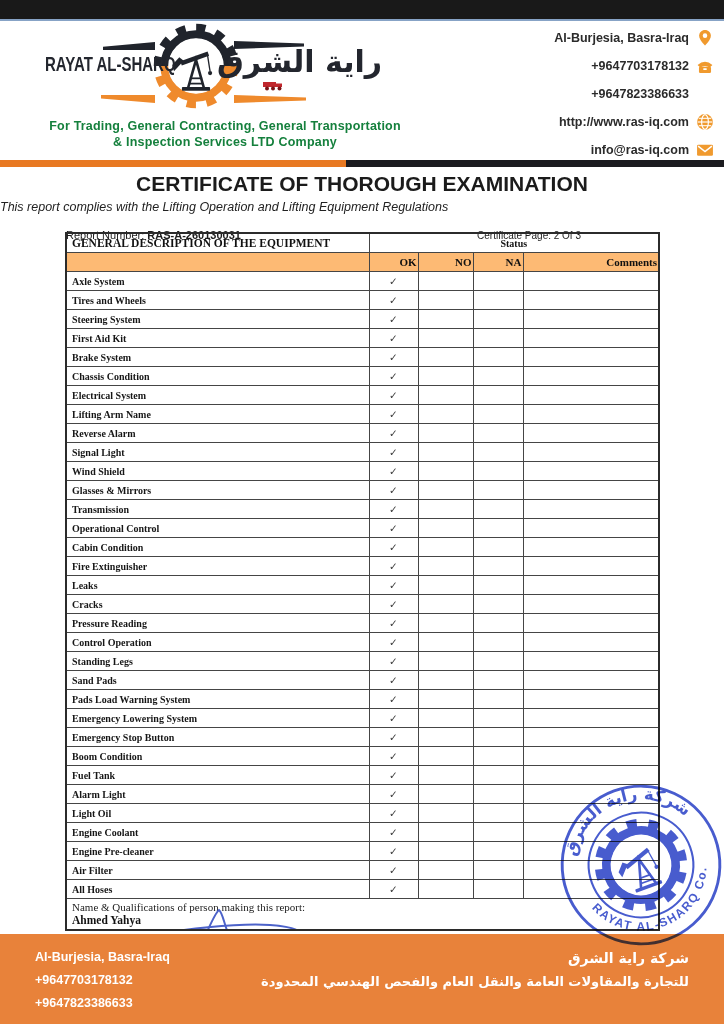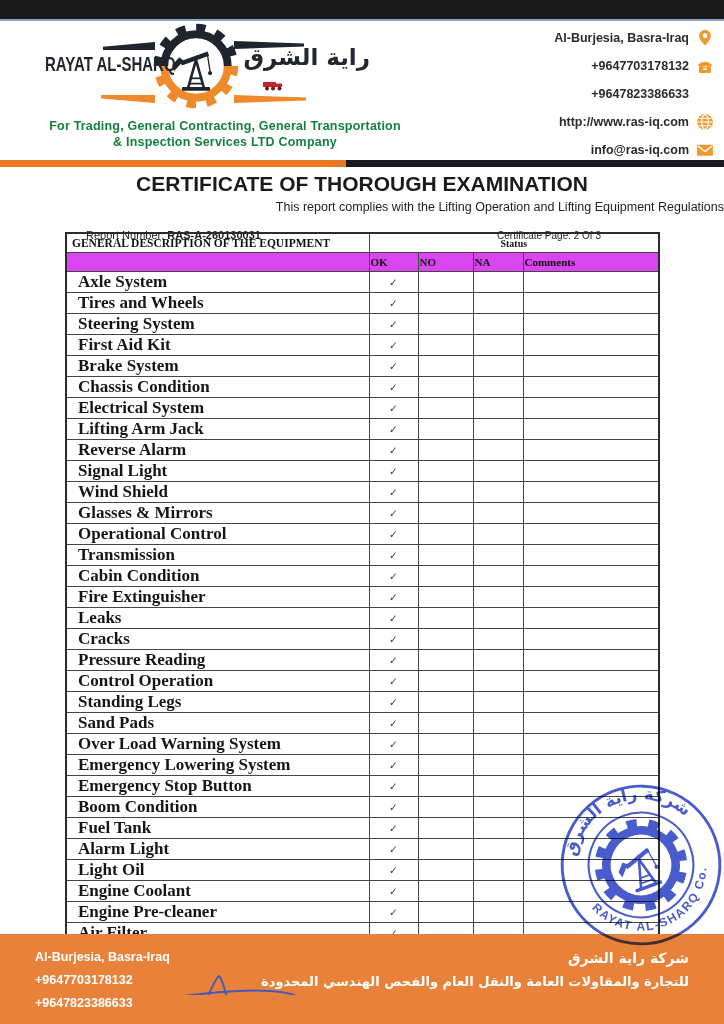--- a/index.html
+++ b/index.html
@@ -28,59 +28,59 @@
   .wedge.br { left:204px; top:75px; width:72px; height:8px; background:#ef8a2c;
               clip-path:polygon(0 0,100% 30%,100% 70%,0 100%); }
   .gear-svg { position:absolute; left:122px; top:2px; width:88px; height:88px; }
   .truck-svg { position:absolute; left:232px; top:60px; width:24px; height:12px; }
   .logo-en {
     position:absolute; left:15px; top:33px;
     font-size:20px; font-weight:bold; color:#23262e; white-space:nowrap;
     transform:scaleX(.75); transform-origin:left center; letter-spacing:0;
   }
   .logo-ar {
-    position:absolute; left:200px; top:24px; width:140px;
-    font-size:23px; font-weight:bold; color:#23262e; direction:rtl; white-space:nowrap;
+    position:absolute; left:212px; top:24px; width:140px;
+    font-size:30px; font-weight:bold; color:#23262e; direction:rtl; white-space:nowrap;
     font-family:"DejaVu Sans", sans-serif;
   }
   .tagline { position:absolute; left:0; width:390px; text-align:center;
              font-size:12.5px; font-weight:bold; color:#15803d; letter-spacing:.2px; }
   .tagline.l1 { top:99px; }
   .tagline.l2 { top:115px; }
   
   .contact-block { position:absolute; right:10px; top:24px; width:270px; }
   .contact-row { display:flex; justify-content:flex-end; align-items:center;
                  height:28px; gap:7px; font-size:12.5px; font-weight:600; color:#2b2b2b; }
   .contact-row .icon-slot { width:18px; height:18px; flex:0 0 18px; }
   
   .divider { position:absolute; left:0; top:160px; width:724px; height:7px; display:flex; }
   .divider .orange-part { width:346px; background:#e87922; }
   .divider .dark-part { flex:1; background:#1b1b1f; }
   
   .title { position:absolute; left:0; top:172px; width:724px; text-align:center;
            font-size:21px; font-weight:bold; color:#1b1b1b; }
-  .subtitle { position:absolute; left:0; top:200px; width:724px; text-align:right;
-              font-size:12.5px; color:#222; }
+  .subtitle { position:absolute; left:0; top:200px; width:724px; text-align:left;
+              font-size:12.5px; color:#222;font-style:italic; }
   .report-line { position:absolute; left:66px; top:229px; width:515px;
-                 display:flex; justify-content:space-between; align-items:flex-end;margin-left:20px; }
+                 display:flex; justify-content:space-between; align-items:flex-end; }
   .report-left { font-size:11px; color:#1c1c1c; }
   .report-left b { font-weight:bold; }
   .report-right { font-size:10px; color:#1c1c1c; }
   
   table.equip {
     position:absolute; left:65px; top:232px; width:593px;
     border-collapse:collapse; table-layout:fixed;
     border:2px solid #2b2b2b;
     font-family:Liberation Serif, serif;
   }
   table.equip th, table.equip td { border:1px solid #454545; overflow:hidden; }
   .hdr-desc { text-align:left; padding:0 5px; font-size:11.5px; height:16px; color:#111; }
   .hdr-status { text-align:center; font-size:10px; height:16px; color:#111; }
-  tr.orange-row th { background:#d946ef; height:16px; font-size:11px; text-align:left; color:#111; }
-  td.label-cell { font-weight:bold; font-size:17px; padding:0 11px; height:16px;
+  tr.orange-row th { background:#fdba74; height:16px; font-size:11px; text-align:right; color:#111; }
+  td.label-cell { font-weight:bold; font-size:10px; padding:0 5px; height:16px;
                   white-space:nowrap; color:#161616; }
   td.mark-cell { text-align:center; font-size:10.5px; color:#3c3c3c; height:16px; }
   td.maker-cell { height:30px; vertical-align:top; padding:0; }
   .maker-wrap { position:relative; width:100%; height:100%; padding:2px 5px; box-sizing:border-box; }
   .maker-label { font-size:11px; color:#1c1c1c; }
   .maker-name { font-size:11.5px; font-weight:bold; color:#111; margin-top:1px; }
   .signature-svg { position:absolute; left:78px; top:2px; width:170px; height:48px;
                    overflow:visible; z-index:3; }
   
   .stamp { position:absolute; left:558px; top:782px; width:166px; height:166px;
@@ -286,21 +286,21 @@
     <td class="mark-cell"></td>
   </tr>
         <tr>
     <td class="label-cell">Electrical System</td>
     <td class="mark-cell">✓</td>
     <td class="mark-cell"></td>
     <td class="mark-cell"></td>
     <td class="mark-cell"></td>
   </tr>
         <tr>
-    <td class="label-cell">Lifting Arm Jack</td>
+    <td class="label-cell">Lifting Arm Name</td>
     <td class="mark-cell">✓</td>
     <td class="mark-cell"></td>
     <td class="mark-cell"></td>
     <td class="mark-cell"></td>
   </tr>
         <tr>
     <td class="label-cell">Reverse Alarm</td>
     <td class="mark-cell">✓</td>
     <td class="mark-cell"></td>
     <td class="mark-cell"></td>
@@ -321,34 +321,34 @@
     <td class="mark-cell"></td>
   </tr>
         <tr>
     <td class="label-cell">Glasses &amp; Mirrors</td>
     <td class="mark-cell">✓</td>
     <td class="mark-cell"></td>
     <td class="mark-cell"></td>
     <td class="mark-cell"></td>
   </tr>
         <tr>
+    <td class="label-cell">Transmission</td>
+    <td class="mark-cell">✓</td>
+    <td class="mark-cell"></td>
+    <td class="mark-cell"></td>
+    <td class="mark-cell"></td>
+  </tr>
+        <tr>
     <td class="label-cell">Operational Control</td>
     <td class="mark-cell">✓</td>
     <td class="mark-cell"></td>
     <td class="mark-cell"></td>
     <td class="mark-cell"></td>
   </tr>
         <tr>
-    <td class="label-cell">Transmission</td>
-    <td class="mark-cell">✓</td>
-    <td class="mark-cell"></td>
-    <td class="mark-cell"></td>
-    <td class="mark-cell"></td>
-  </tr>
-        <tr>
     <td class="label-cell">Cabin Condition</td>
     <td class="mark-cell">✓</td>
     <td class="mark-cell"></td>
     <td class="mark-cell"></td>
     <td class="mark-cell"></td>
   </tr>
         <tr>
     <td class="label-cell">Fire Extinguisher</td>
     <td class="mark-cell">✓</td>
     <td class="mark-cell"></td>
@@ -391,21 +391,21 @@
     <td class="mark-cell"></td>
   </tr>
         <tr>
     <td class="label-cell">Sand Pads</td>
     <td class="mark-cell">✓</td>
     <td class="mark-cell"></td>
     <td class="mark-cell"></td>
     <td class="mark-cell"></td>
   </tr>
         <tr>
-    <td class="label-cell">Over Load Warning System</td>
+    <td class="label-cell">Pads Load Warning System</td>
     <td class="mark-cell">✓</td>
     <td class="mark-cell"></td>
     <td class="mark-cell"></td>
     <td class="mark-cell"></td>
   </tr>
         <tr>
     <td class="label-cell">Emergency Lowering System</td>
     <td class="mark-cell">✓</td>
     <td class="mark-cell"></td>
     <td class="mark-cell"></td>

